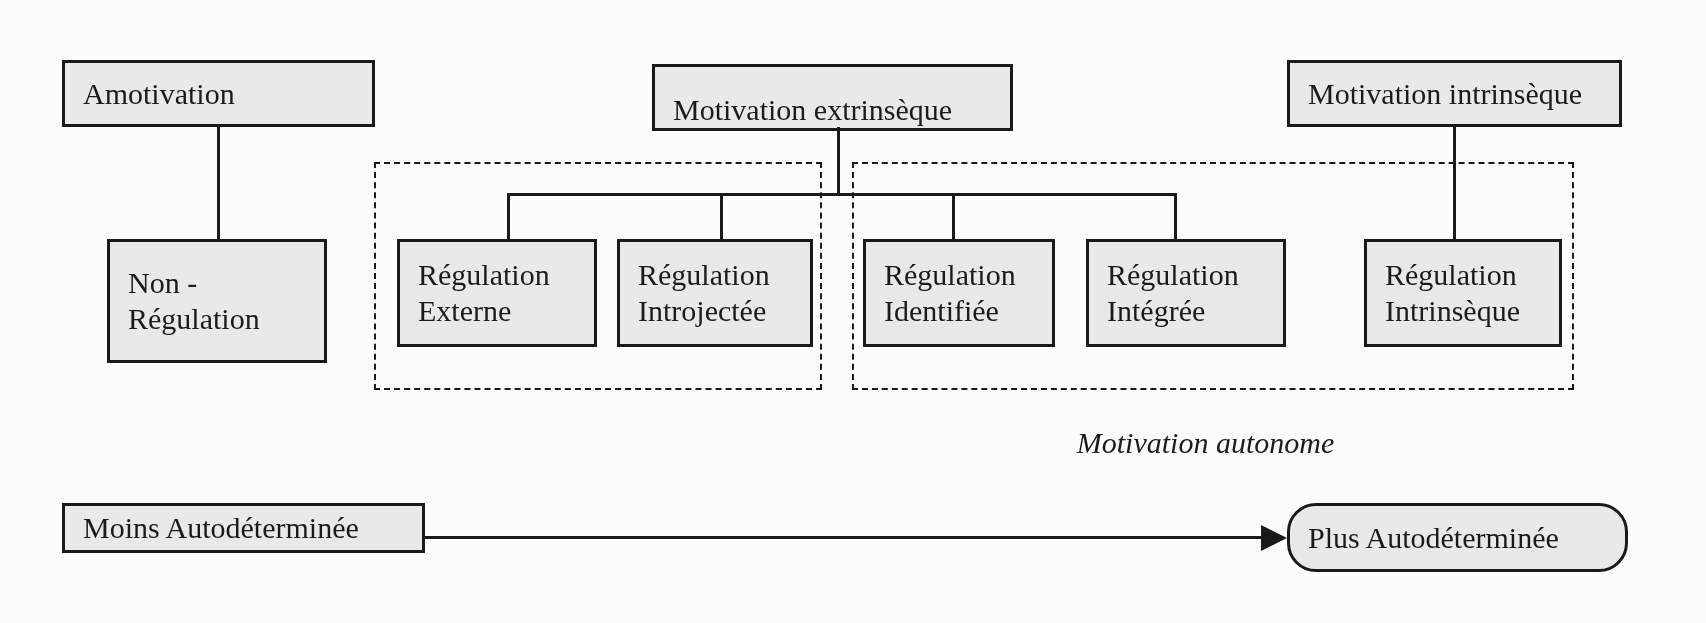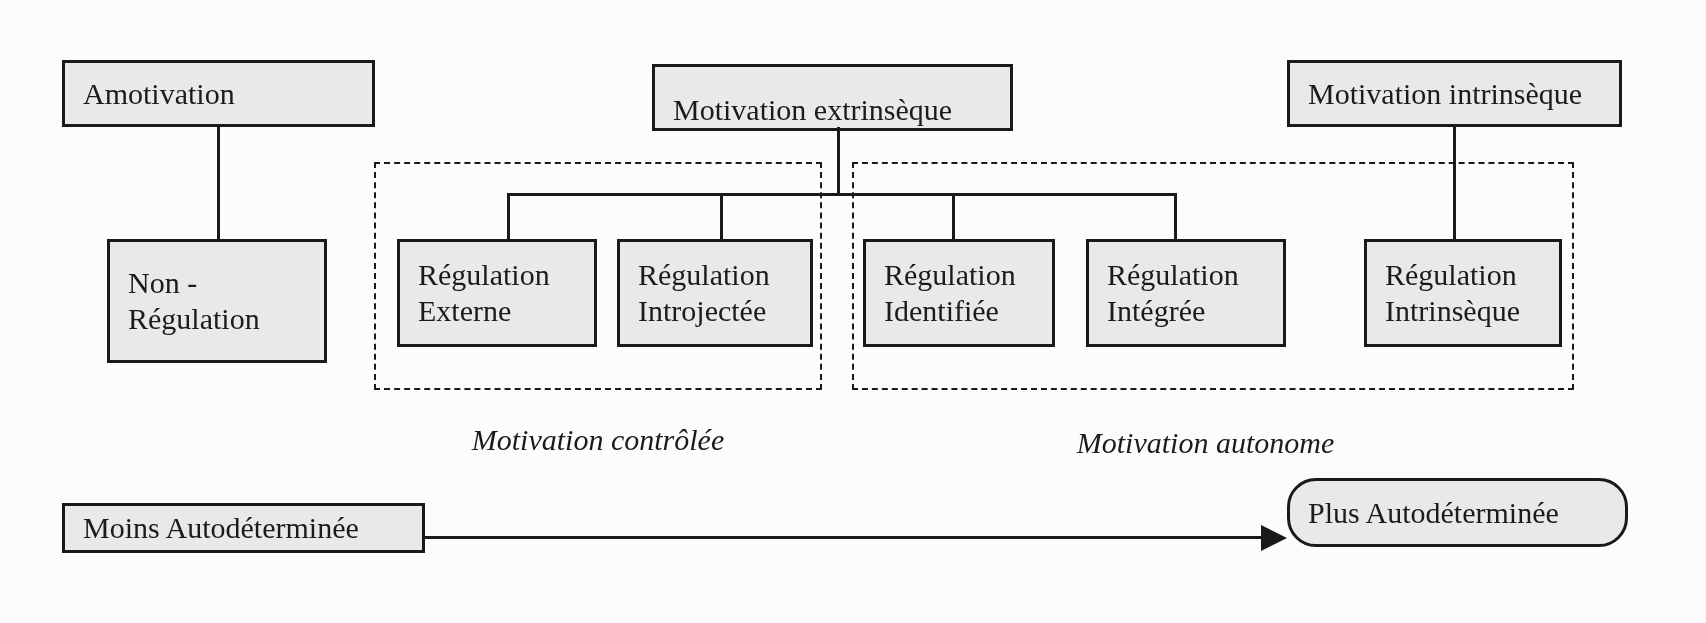--- a/index.html
+++ b/index.html
@@ -107,25 +107,24 @@
   </div>
   <div class="box" style="left:1086px;top:239px;width:200px;height:108px;">
     <span>Régulation</span>
     <span>Intégrée</span>
   </div>
   <div class="box" style="left:1364px;top:239px;width:198px;height:108px;">
     <span>Régulation</span>
     <span>Intrinsèque</span>
   </div>
 
-  <div class="group-label" style="left:374px;top:423px;width:448px;">Motivation contrôlée</div>
   <div class="group-label" style="left:868px;top:426px;width:675px;">Motivation autonome</div>
 
   <div class="box" style="left:62px;top:503px;width:363px;height:50px;">
     <span>Moins Autodéterminée</span>
   </div>
   <div class="hline" style="left:425px;top:536px;width:837px;"></div>
   <div class="arrowhead" style="left:1261px;top:525px;"></div>
-  <div class="box" style="left:1287px;top:478px;width:341px;height:69px;border-radius:29px;">
+  <div class="box" style="left:1287px;top:503px;width:341px;height:69px;border-radius:29px;">
     <span>Plus Autodéterminée</span>
   </div>
 
 </div>
 
 </body></html>

